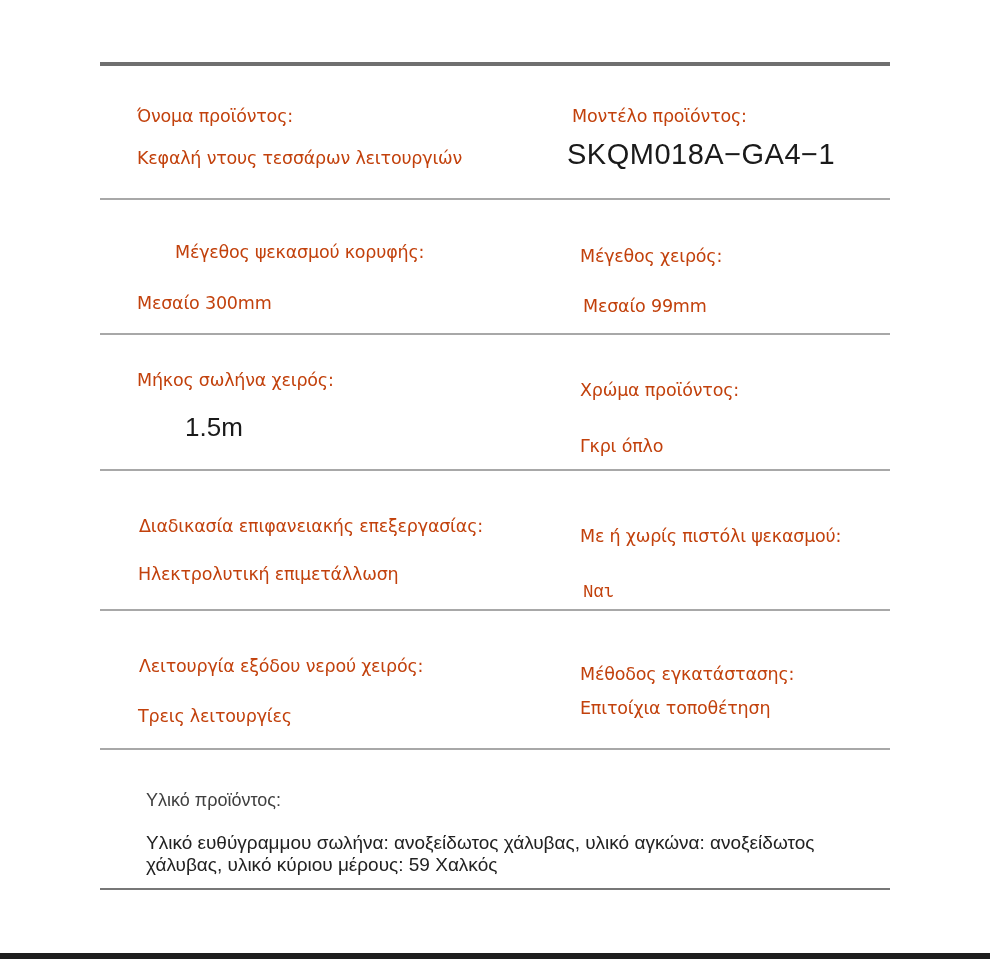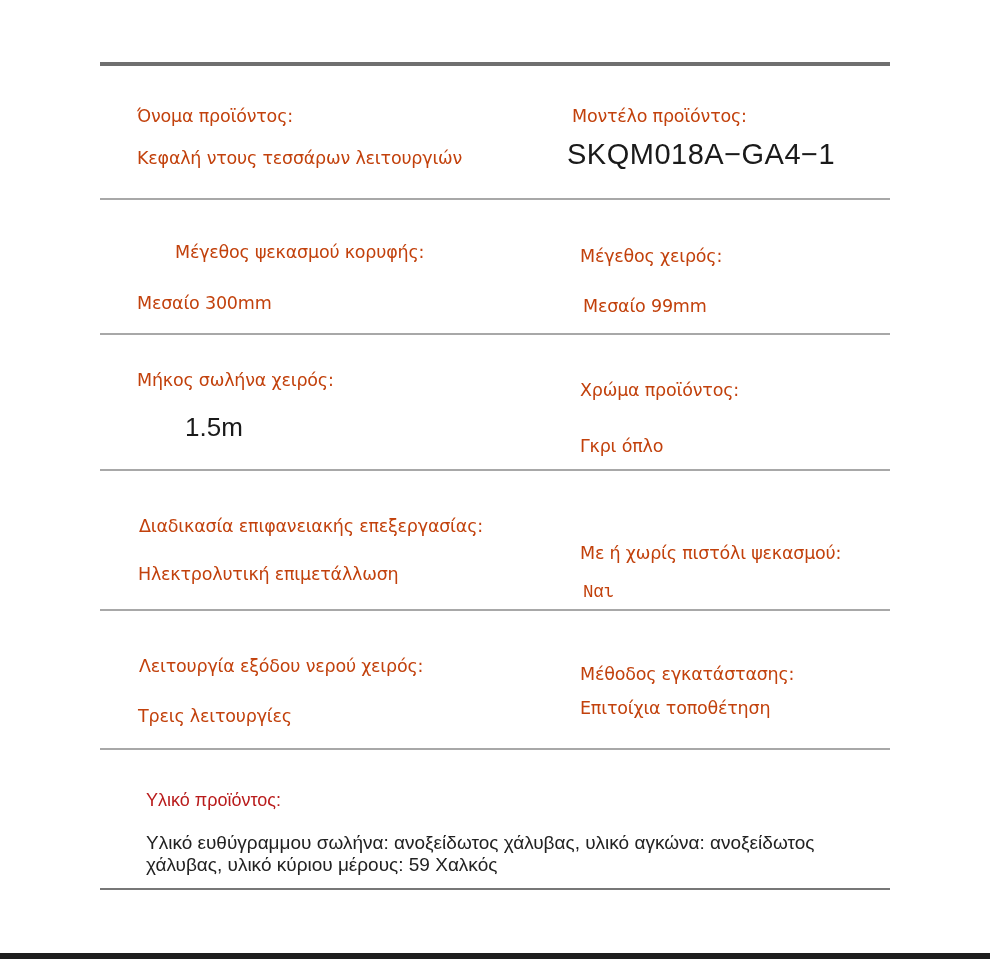--- a/index.html
+++ b/index.html
@@ -10,21 +10,21 @@
     .top-rule { position: absolute; left: 100px; top: 62px; width: 790px; height: 4px; background: #6f6f6f; }
     .rule { position: absolute; left: 100px; width: 790px; height: 1.5px; background: #a8a8a8; }
     .rule.dark { background: #777; }
     .bottom-bar { position: absolute; left: 0; top: 953px; width: 990px; height: 6px; background: #1e1e1e; }
     .t { position: absolute; white-space: nowrap; }
     .label { font-size: 17.5px; color: #c2410c; letter-spacing: -0.2px; }
     .value { font-size: 17.5px; color: #c2410c; letter-spacing: -0.2px; }
     .big { font-family: "Liberation Sans", sans-serif; font-size: 29px; color: #1a1a1a; letter-spacing: 0.5px; }
     .big2 { font-family: "Liberation Sans", sans-serif; font-size: 26px; color: #1a1a1a; }
     .multi { white-space: normal; line-height: 22px; width: 740px; font-family: "Liberation Sans", sans-serif; font-size: 19px; color: #222; }
-    .label-ls { font-family: "Liberation Sans", sans-serif; font-size: 18px; color: #b91c1c; }
+    .label-ls { font-family: "Liberation Sans", sans-serif; font-size: 18px; color: #404040; }
   </style>
 </head>
 <body>
 
 <div>
   <div class="top-rule"></div>
 
   <div class="t label" style="left:137px; top:106px;">Όνομα προϊόντος:</div>
   <div class="t value" style="left:137px; top:148px;">Κεφαλή ντους τεσσάρων λειτουργιών</div>
   <div class="t label" style="left:572px; top:106px;">Μοντέλο προϊόντος:</div>
@@ -38,21 +38,21 @@
   <div class="rule" style="top:333px;"></div>
 
   <div class="t label" style="left:137px; top:370px;">Μήκος σωλήνα χειρός:</div>
   <div class="t big2" style="left:185px; top:412px;text-align:right;">1.5m</div>
   <div class="t label" style="left:580px; top:380px;">Χρώμα προϊόντος:</div>
   <div class="t value" style="left:580px; top:420px;margin-top:16px;">Γκρι όπλο</div>
   <div class="rule" style="top:469px;"></div>
 
   <div class="t label" style="left:139px; top:516px;">Διαδικασία επιφανειακής επεξεργασίας:</div>
   <div class="t value" style="left:138px; top:564px;">Ηλεκτρολυτική επιμετάλλωση</div>
-  <div class="t label" style="left:580px; top:543px;text-align:center;">Με ή χωρίς πιστόλι ψεκασμού:</div>
+  <div class="t label" style="left:580px; top:526px;text-align:center;">Με ή χωρίς πιστόλι ψεκασμού:</div>
   <div class="t value" style="left:583px; top:582px;font-family:Liberation Mono, monospace;">Ναι</div>
   <div class="rule" style="top:609px;"></div>
 
   <div class="t label" style="left:139px; top:656px;">Λειτουργία εξόδου νερού χειρός:</div>
   <div class="t value" style="left:138px; top:706px;">Τρεις λειτουργίες</div>
   <div class="t label" style="left:580px; top:664px;">Μέθοδος εγκατάστασης:</div>
   <div class="t value" style="left:580px; top:698px;">Επιτοίχια τοποθέτηση</div>
   <div class="rule" style="top:748px;"></div>
 
   <div class="t label-ls" style="left:146px; top:790px;">Υλικό προϊόντος:</div>

